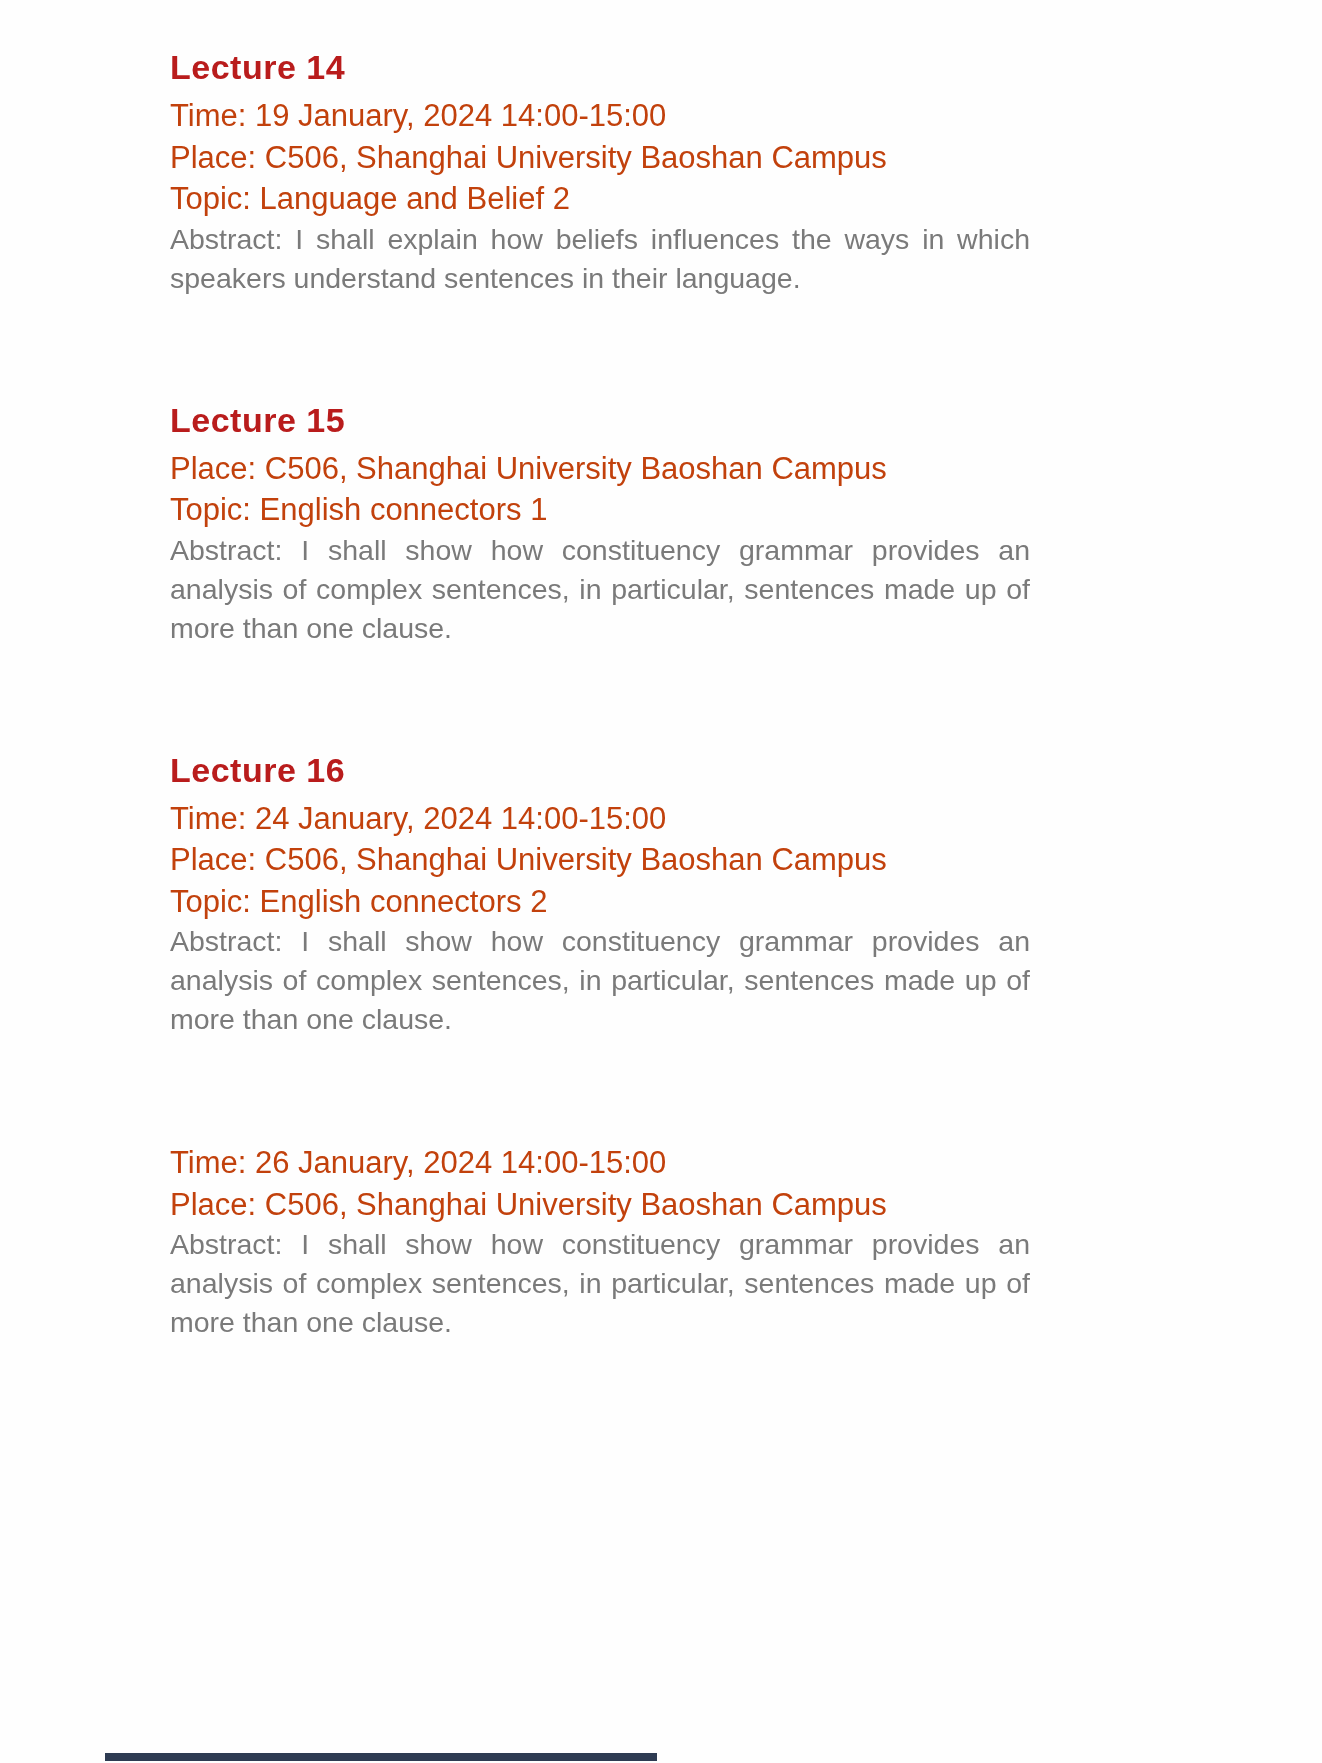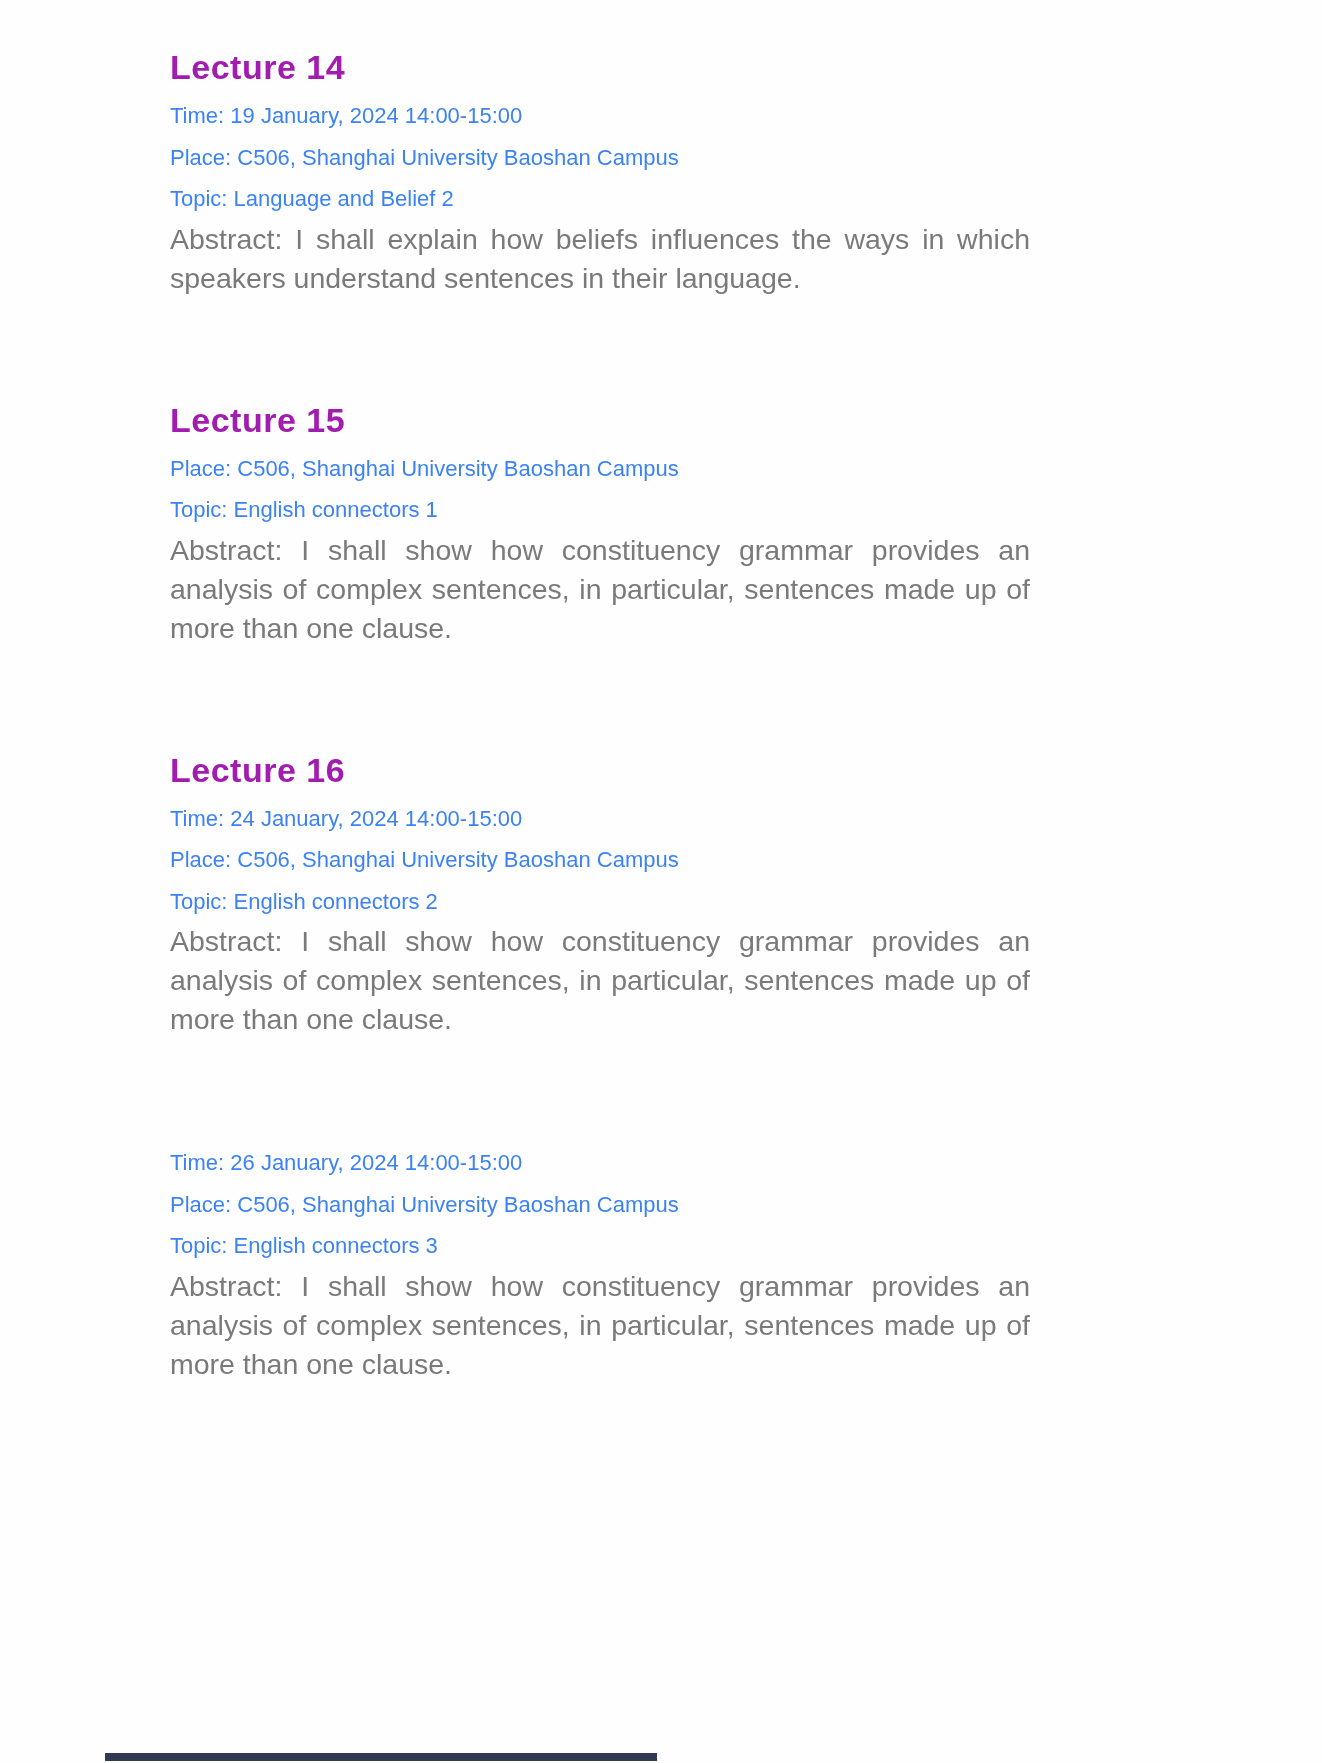--- a/index.html
+++ b/index.html
@@ -16,27 +16,27 @@
   .content {
     position: absolute;
     top: 48px;
     left: 170px;
     width: 860px;
   }
   .lecture { margin-bottom: 103px; }
   .lecture-title {
     font-size: 34px;
     font-weight: 700;
-    color: #a21caf;
+    color: #b91c1c;
     letter-spacing: 0.5px;
     margin-bottom: 8px;
   }
   .lecture-line {
-    font-size: 22px;
-    color: #3b82f6;
+    font-size: 31px;
+    color: #c2410c;
     line-height: 41.5px;
   }
   .lecture-abstract {
     font-size: 28.5px;
     color: #7a7a7a;
     line-height: 39px;
     text-align: justify;
   }
   .bottom-bar {
     position: absolute;
@@ -71,19 +71,18 @@
     <h2 class="lecture-title">Lecture 16</h2>
     <div class="lecture-line">Time: 24 January, 2024 14:00-15:00</div>
     <div class="lecture-line">Place: C506, Shanghai University Baoshan Campus</div>
     <div class="lecture-line">Topic: English connectors 2</div>
     <div class="lecture-abstract">Abstract: I shall show how constituency grammar provides an analysis of complex sentences, in particular, sentences made up of more than one clause.</div>
   </section>
 
   <section class="lecture">
     <div class="lecture-line">Time: 26 January, 2024 14:00-15:00</div>
     <div class="lecture-line">Place: C506, Shanghai University Baoshan Campus</div>
-    <div class="lecture-line">Topic: English connectors 3</div>
     <div class="lecture-abstract">Abstract: I shall show how constituency grammar provides an analysis of complex sentences, in particular, sentences made up of more than one clause.</div>
   </section>
 
 </div>
 
 <div class="bottom-bar"></div>
 
 </body></html>

